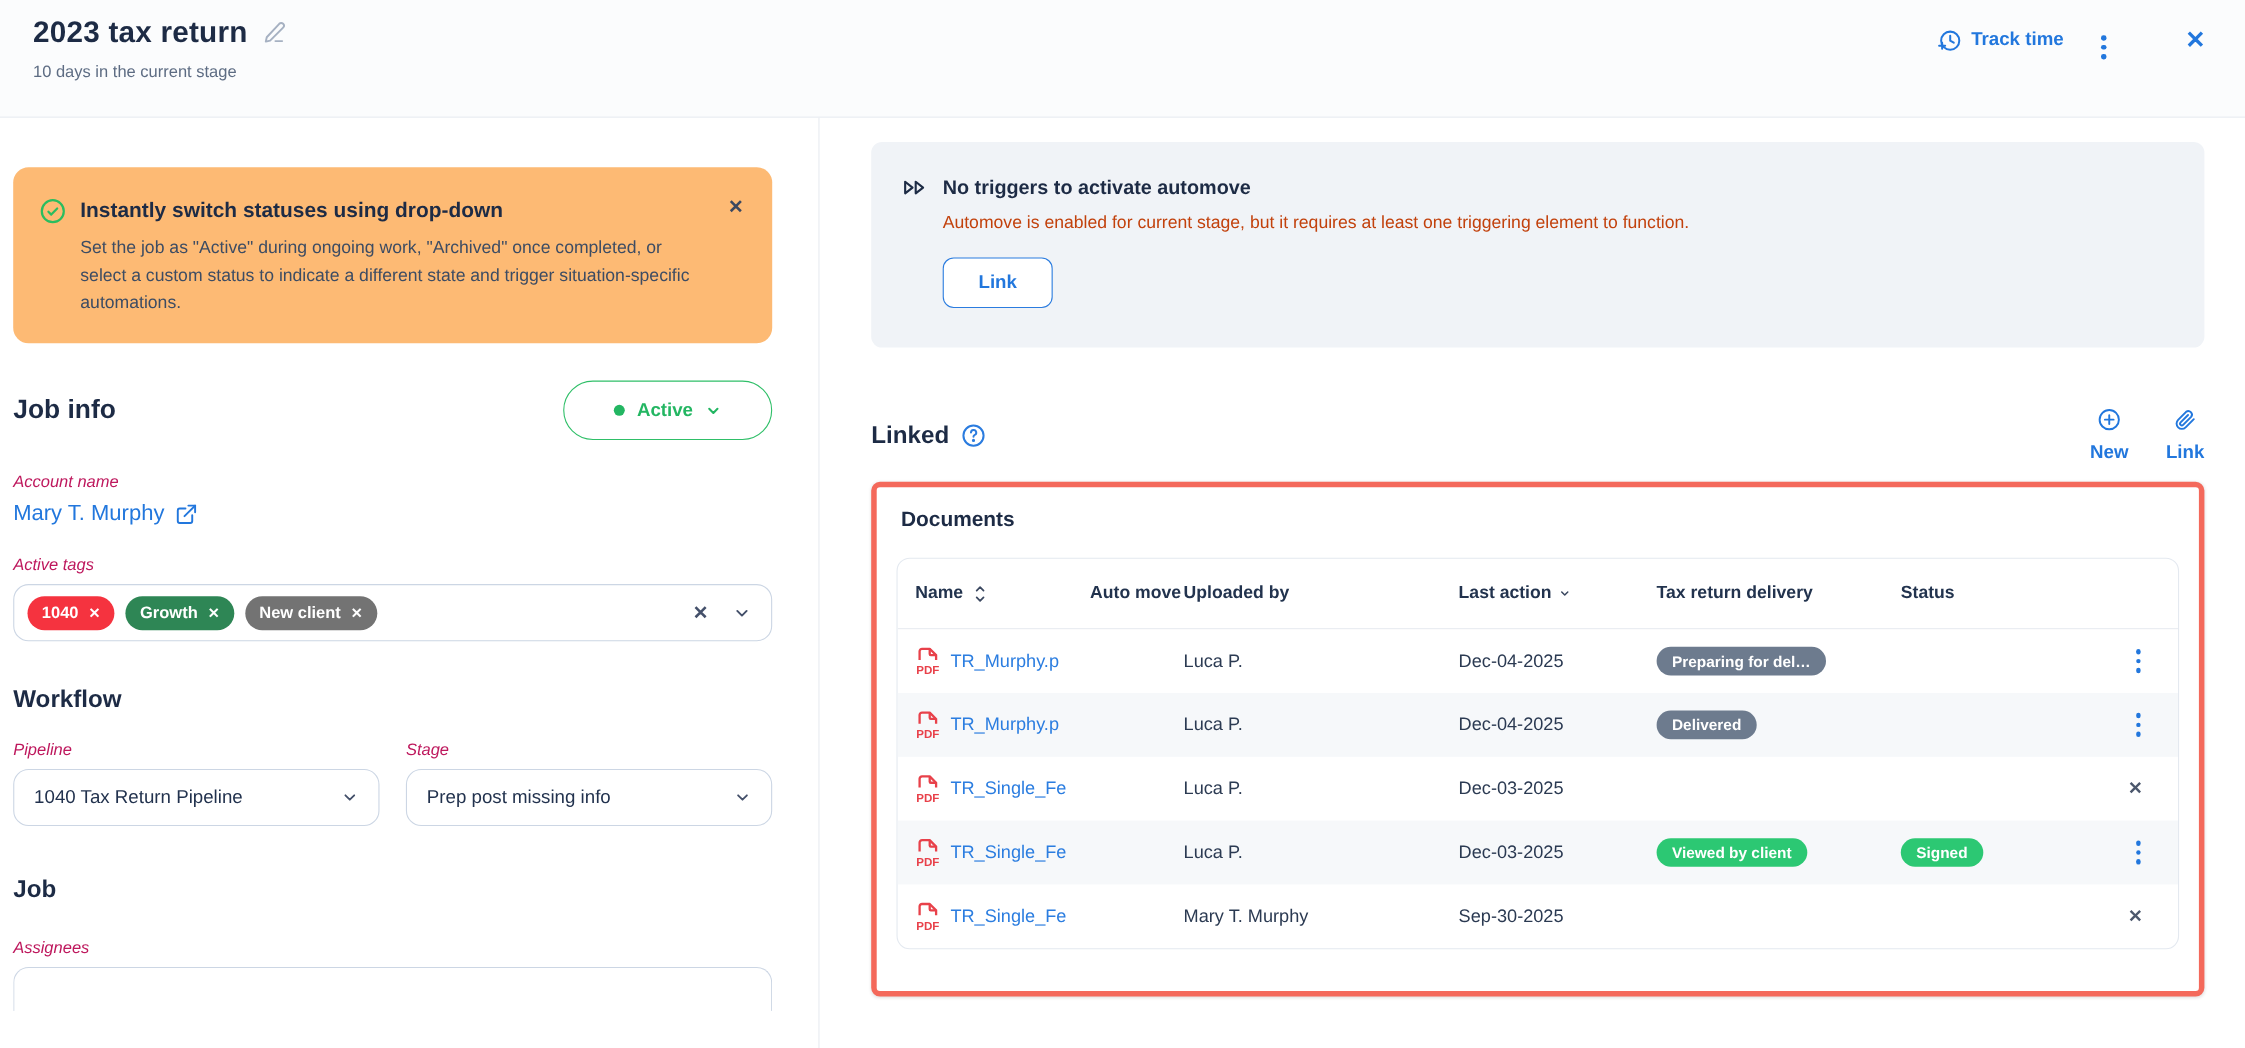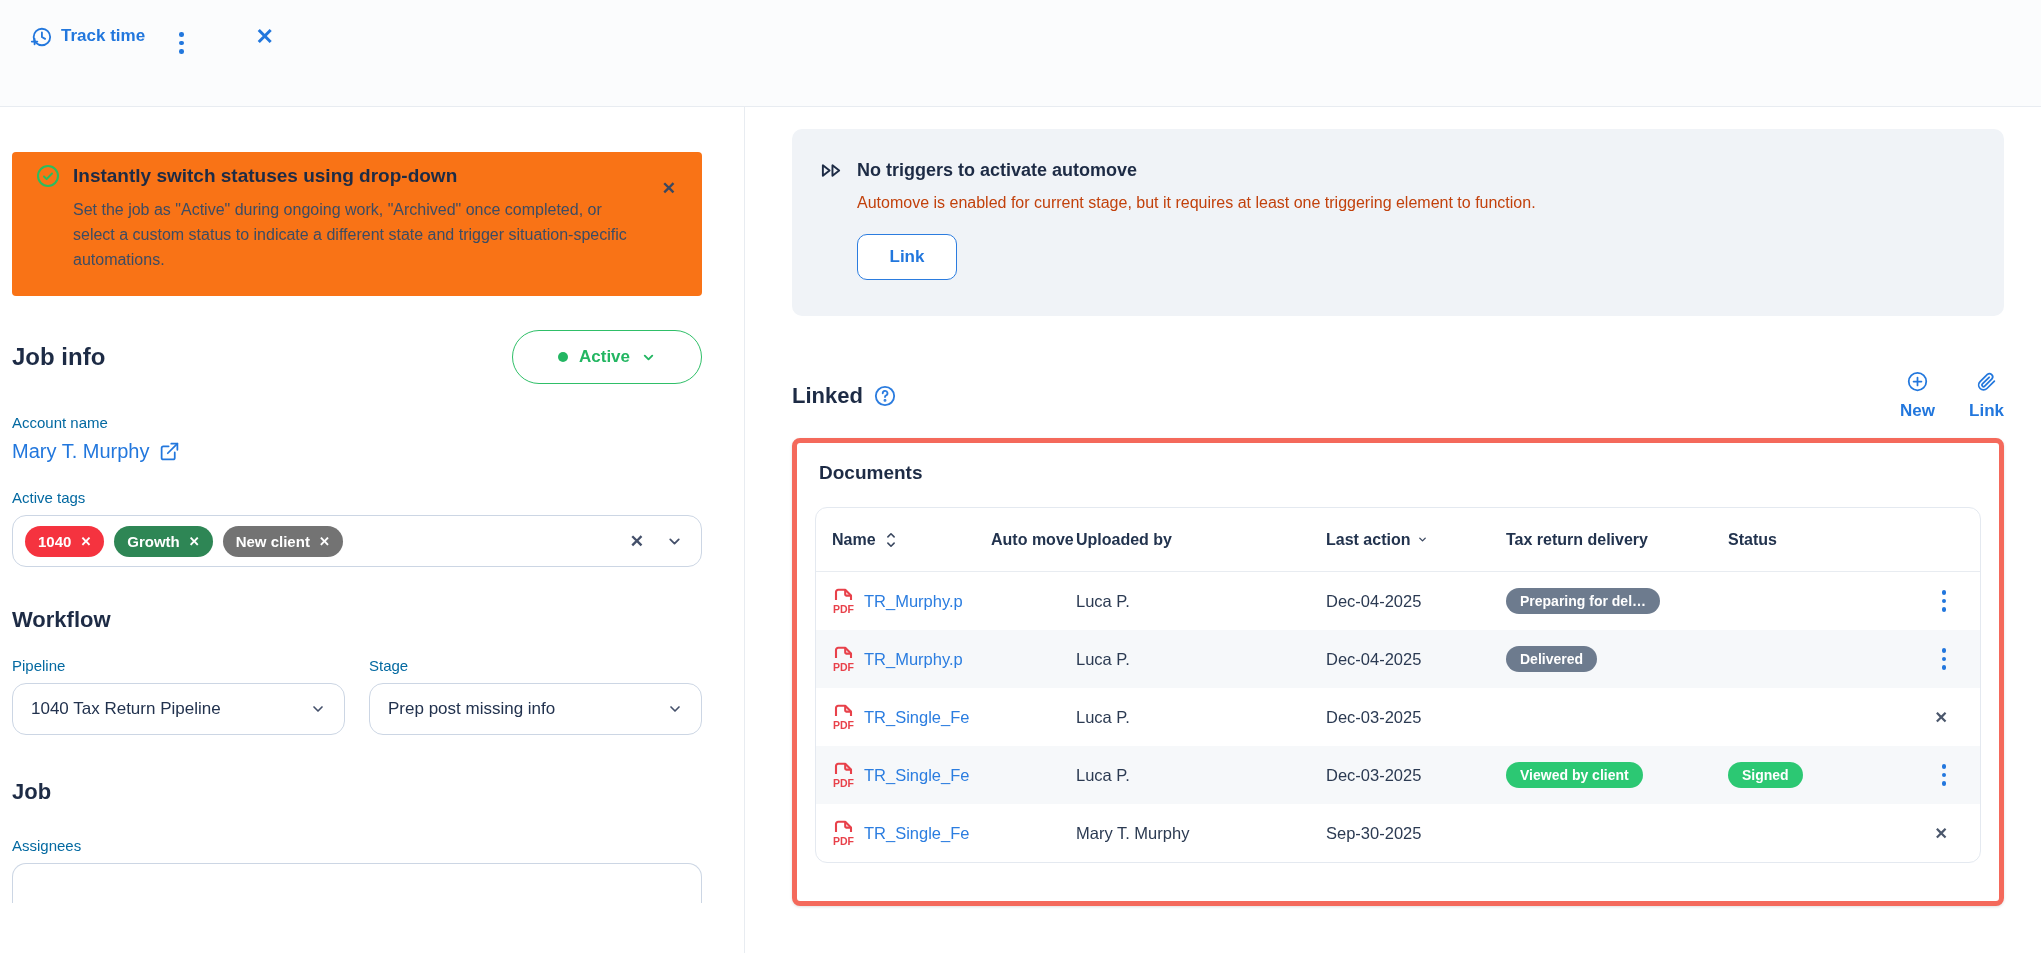--- a/index.html
+++ b/index.html
@@ -20,36 +20,36 @@
   .kebab i { width: 4.5px; height: 4.5px; border-radius: 50%; background: #2277dd; }
   .hdr-kebab { margin-left: 26px; }
   .close-x { margin-left: 64px; color: #2277dd; font-size: 22px; font-weight: bold; cursor: pointer; line-height: 1; }
 
   
   .body { display: flex; height: 846px; }
   .left-panel { width: 745px; border-right: 1px solid #e8ecf1; padding: 0 42px 0 12px; }
   .right-panel { flex: 1; padding: 0 37px 0 47px; }
 
   
-  .green-banner { margin-top: 45px; background: #f97316; border-radius: 4px;
-    padding: 12px 24px 24px 24px; position: relative; }
+  .green-banner { margin-top: 45px; background: #fdba74; border-radius: 14px;
+    padding: 28px 24px 24px 24px; position: relative; }
   .gb-head { display: flex; align-items: center; gap: 13px; }
   .gb-title { font-size: 19px; font-weight: bold; color: #1d2b45; }
   .gb-body { margin: 10px 0 0 37px; font-size: 16px; line-height: 1.55; color: #3d4c63; max-width: 560px; }
   .gb-close { position: absolute; top: 26px; right: 26px; color: #3b4references8-; }
   .gb-close { color: #3b4860; font-size: 17px; font-weight: bold; cursor: pointer; }
 
   
   .jobinfo-row { margin-top: 34px; display: flex; justify-content: space-between; align-items: center; }
   .h1 { font-size: 24px; font-weight: bold; color: #1d2b45; }
   .status-btn { width: 190px; height: 54px; border: 1px solid #2fbf68; border-radius: 27px;
     display: flex; align-items: center; justify-content: center; gap: 11px; cursor: pointer; background: #fff; }
   .status-dot { width: 10px; height: 10px; border-radius: 50%; background: #23b662; }
   .status-label { color: #23b662; font-size: 17px; font-weight: bold; }
-  .field-label { font-size: 15px; color: #0369a1; }
+  .field-label { font-size: 15px; color: #be185d; font-style: italic; }
   .acc-name-label { margin-top: 30px; }
   .acc-name-row { margin-top: 9px; display: flex; align-items: center; gap: 10px; }
   .acc-name { color: #2277dd; font-size: 20px; font-weight: 500; cursor: pointer; }
   .acc-tags-label { margin-top: 26px; }
   .tag-select { margin-top: 9px; height: 52px; border: 1px solid #ccd6e4; border-radius: 14px;
     display: flex; align-items: center; padding: 0 18px 0 12px; }
   .tags-list { display: flex; gap: 10px; flex: 1; }
   .tag { display: inline-flex; align-items: center; gap: 9px; height: 31px; padding: 0 13px;
     border-radius: 16px; color: #fff; font-size: 15px; font-weight: bold; cursor: default; }
   .tag .tx { font-weight: bold; cursor: pointer; font-size: 13px; }
@@ -107,20 +107,32 @@
   .badge.slate { background: #6d7b8e; }
   .badge.green { background: #2cc873; }
   .row-x { color: #4b576c; font-size: 16px; font-weight: bold; cursor: pointer; padding: 0 6px; }
   .sort-ic { color: #3b4860; }
   svg { display: block; }
 </style>
 </head>
 <body>
 
 <div class="header">
+  <div>
+    <div class="title-row">
+      <span class="page-title">2023 tax return</span>
+      <span class="edit-ic">
+        <svg width="21" height="21" viewBox="0 0 24 24" fill="none" stroke="currentColor" stroke-width="2" stroke-linecap="round" stroke-linejoin="round">
+            <path d="M17 3a2.8 2.8 0 1 1 4 4L7.5 20.5 3 21.5 4 17z"></path>
+            <path d="M13 21h7"></path>
+          </svg>
+      </span>
+    </div>
+    <div class="subtitle">10 days in the current stage</div>
+  </div>
   <div class="header-right">
     <span class="track-time">
       <span>
         <svg width="22" height="22" viewBox="0 0 24 24" fill="none" stroke="currentColor" stroke-width="2" stroke-linecap="round">
             <circle cx="13" cy="12" r="9"></circle>
             <path d="M13 7v5l3.5 2"></path>
             <path d="M2 17h6M5 14v6"></path>
           </svg>
       </span>
       <span>Track time</span>

